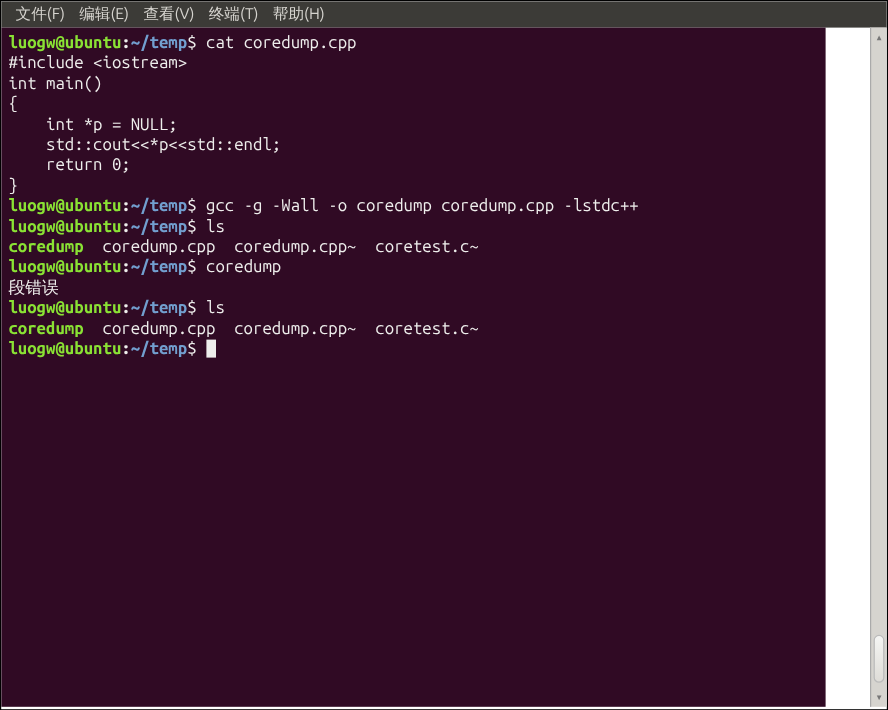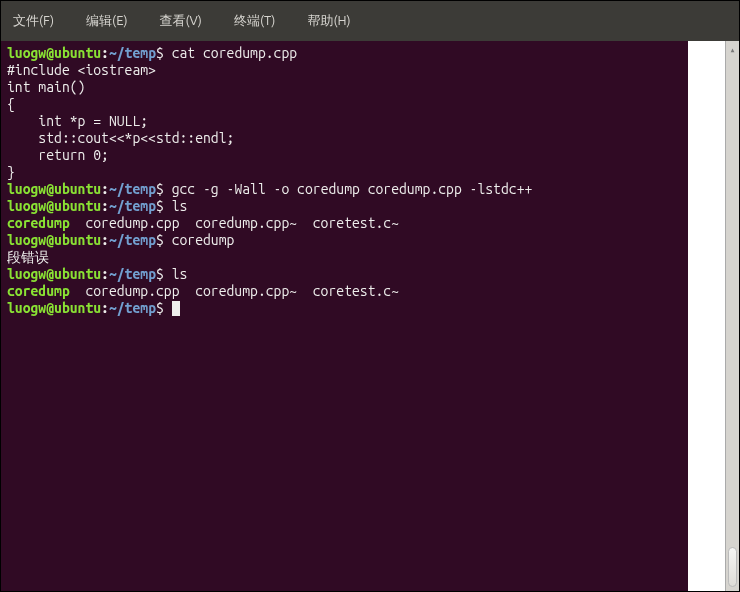--- a/index.html
+++ b/index.html
@@ -8,27 +8,27 @@
       height: 592px;
       background: #fff;
       font-family: "Ubuntu Mono", "DejaVu Sans Mono", monospace;
       font-size: 14px;
       overflow: hidden;
       border: 1px solid #000;
     }
     .menubar {
       background: #3c3b37;
       color: #d6d4cf;
-      height: 40px;
+      height: 22px;
       display: flex;
       align-items: center;
       padding: 0 6px;
       font-family: "Ubuntu", sans-serif;
       font-size: 13px;
-      gap: 20px;
+      gap: 0;
     }
     .menubar-item {
       padding: 2px 6px;
       cursor: pointer;
     }
     .terminal-wrapper {
       display: flex;
       height: calc(100% - 24px);
       gap: 37px;
     }

